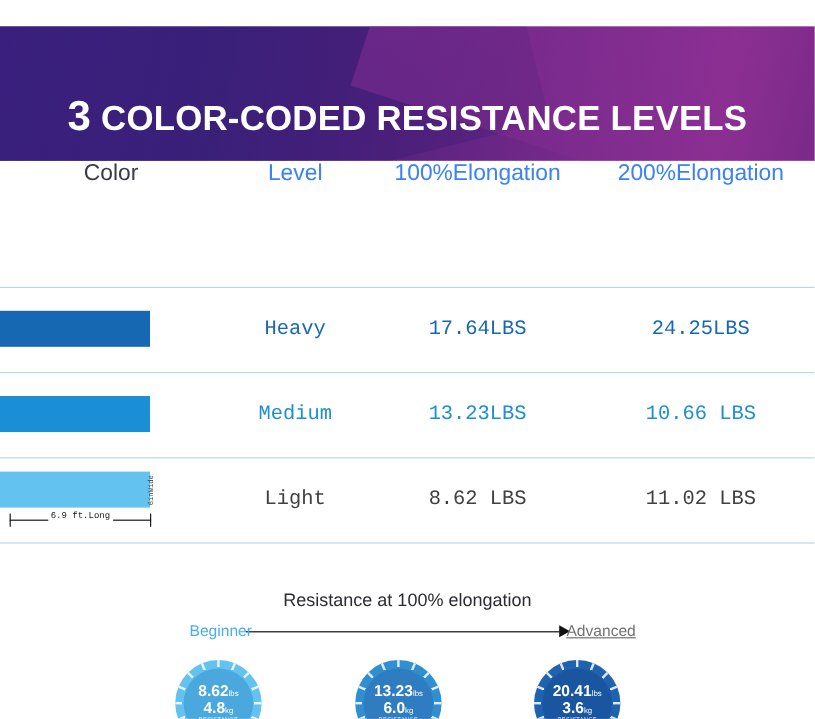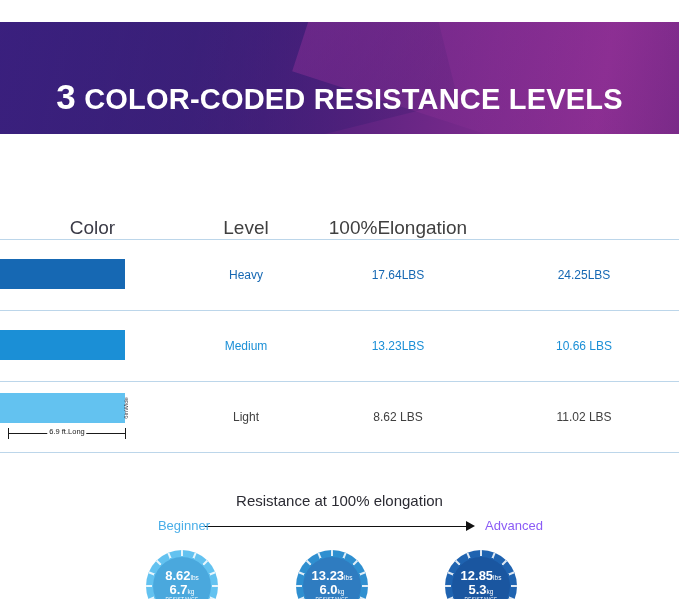--- a/index.html
+++ b/index.html
@@ -37,33 +37,33 @@
   .banner-title .big{font-size:35px;font-weight:bold;}
 
   
   .table{position:absolute;left:0;top:112px;width:679px;}
   .col-color{width:185px;}
   .col-level{width:122px;}
   .col-e1{width:182px;}
   .col-e2{width:190px;}
 
   .head-row{
-    display:flex;align-items:flex-end;height:105px;
+    display:flex;align-items:flex-start;height:105px;
   }
   .head-cell{
-    text-align:center;color:#404040;font-size:19px;
+    text-align:center;color:#3b82f6;font-size:19px;
   }
   .head-cell.color-h{color:#3b3b47;}
   .divider{
     position:absolute;left:0;width:679px;height:1px;background:#bcd6ea;
   }
 
   .row{display:flex;align-items:center;height:71px;position:relative;}
-  .row-cell{text-align:center;font-size:12px;}
-  .swatch-wrap{position:relative;width:185px;height:71px;}
+  .row-cell{text-align:center;font-size:17px;font-family:Liberation Mono, monospace;}
+  .swatch-wrap{position:relative;width:185px;height:71px;font-family:Liberation Mono, monospace;}
   .swatch{
     position:absolute;left:0;height:30px;width:125px;
   }
   .sw-heavy{background:#1668b3;top:20px;}
   .sw-med{background:#1b8fd6;top:20px;}
   .sw-light{background:#63c2f0;top:12px;}
 
   
   .ann-width{
     position:absolute;left:118px;top:10px;width:16px;height:34px;
@@ -104,22 +104,22 @@
   }
   .arrow-head{
     position:absolute;left:466px;top:69px;width:0;height:0;
     border-left:9px solid #111;border-top:5px solid transparent;border-bottom:5px solid transparent;
   }
   .lab-beg{
     position:absolute;left:130px;top:66px;width:80px;text-align:right;
     font-size:13px;color:#4aaee8;
   }
   .lab-adv{
-    position:absolute;left:472px;top:66px;width:84px;text-align:center;
-    font-size:13px;color:#8b5cf6;
+    position:absolute;left:472px;top:66px;width:84px;text-align:left;
+    font-size:13px;color:#737373;text-decoration:underline;
   }
 
   .badge{position:absolute;top:98px;width:72px;height:72px;border-radius:50%;}
   .badge .ring{
     position:absolute;inset:0;border-radius:50%;
   }
   .badge .inner{
     position:absolute;inset:7px;border-radius:50%;
     display:flex;flex-direction:column;align-items:center;justify-content:center;
     color:#fff;line-height:1.02;
@@ -156,20 +156,21 @@
       <span class="big">3</span><span>&nbsp;</span><span>COLOR-CODED RESISTANCE LEVELS</span>
     </div>
   </div>
 
   <div class="table">
 
     <div class="head-row">
       <div class="head-cell color-h col-color">Color</div>
       <div class="head-cell col-level">Level</div>
       <div class="head-cell col-e1">100%Elongation</div>
+      <div class="head-cell col-e2">200%Elongation</div>
     </div>
 
     <div class="divider" style="top:105px"></div>
 
     <div class="row">
       <div class="swatch-wrap">
         <div class="swatch sw-heavy"></div>
       </div>
       <div class="row-cell col-level c-heavy">Heavy</div>
       <div class="row-cell col-e1 c-heavy">17.64LBS</div>
@@ -225,21 +226,21 @@
             <i style="transform:rotate(45deg)"></i>
             <i style="transform:rotate(67.5deg)"></i>
           <i style="transform:rotate(90deg)"></i>
             <i style="transform:rotate(112.5deg)"></i>
             <i style="transform:rotate(135deg)"></i>
             <i style="transform:rotate(157.5deg)"></i>
         </div>
       </div>
       <div class="inner">
         <div class="v1"><span>8.62</span><span class="unit">lbs</span></div>
-        <div class="v2"><span>6.7</span><span class="unit">kg</span></div>
+        <div class="v2"><span>4.8</span><span class="unit">kg</span></div>
         <div class="cap">RESISTANCE</div>
       </div>
     </div>
 
     <div class="badge b2">
       <div class="ring">
         <div class="ticks">
           <i style="transform:rotate(0deg)"></i>
             <i style="transform:rotate(22.5deg)"></i>
             <i style="transform:rotate(45deg)"></i>
@@ -264,20 +265,20 @@
             <i style="transform:rotate(22.5deg)"></i>
             <i style="transform:rotate(45deg)"></i>
             <i style="transform:rotate(67.5deg)"></i>
           <i style="transform:rotate(90deg)"></i>
             <i style="transform:rotate(112.5deg)"></i>
             <i style="transform:rotate(135deg)"></i>
             <i style="transform:rotate(157.5deg)"></i>
         </div>
       </div>
       <div class="inner">
-        <div class="v1"><span>12.85</span><span class="unit">lbs</span></div>
-        <div class="v2"><span>5.3</span><span class="unit">kg</span></div>
+        <div class="v1"><span>20.41</span><span class="unit">lbs</span></div>
+        <div class="v2"><span>3.6</span><span class="unit">kg</span></div>
         <div class="cap">RESISTANCE</div>
       </div>
     </div>
   </div>
 
 </div>
 
 </body></html>

